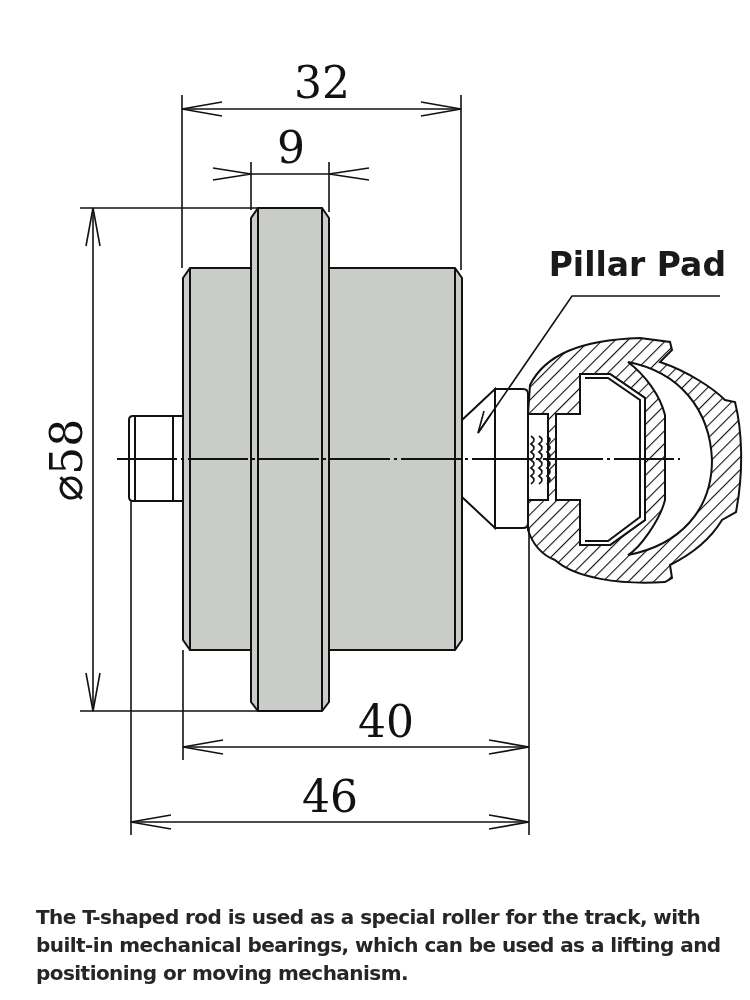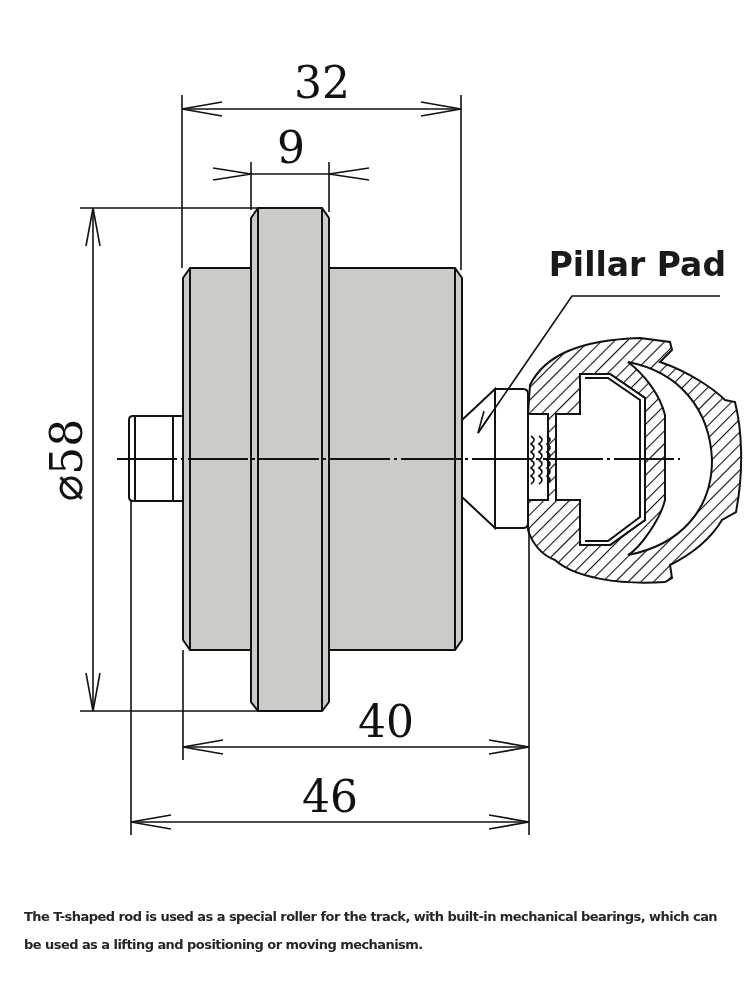--- a/index.html
+++ b/index.html
@@ -1,23 +1,23 @@
 <!DOCTYPE html>
 <html><head>
   <meta charset="utf-8">
   <style>
     html, body { margin: 0; padding: 0; background: #ffffff; }
     body { width: 750px; height: 1000px; position: relative; overflow: hidden; font-family: "DejaVu Sans", sans-serif; }
     #drawing { position: absolute; left: 0; top: 0; width: 750px; height: 880px; }
     .dim-text { font-family: "DejaVu Serif", serif; font-size: 44px; fill: #111; }
     .label-text { font-family: "DejaVu Sans", sans-serif; font-weight: bold; font-size: 33px; fill: #1a1a1a; }
     #caption {
-      position: absolute; left: 24px; top: 903px; width: 710px;
+      position: absolute; left: 36px; top: 903px; width: 710px;
       font-family: "DejaVu Sans", sans-serif; font-weight: bold;
-      font-size: 13px; line-height: 28px; color: #262626; letter-spacing: -0.55px;
+      font-size: 20px; line-height: 28px; color: #262626; letter-spacing: -0.55px;
     }
   </style>
 </head>
 <body>
 
 <svg id="drawing" viewBox="0 0 750 880" xmlns="http://www.w3.org/2000/svg">
   <defs>
     <pattern id="hatch" patternUnits="userSpaceOnUse" width="9" height="9" patternTransform="rotate(45)">
       <rect width="9" height="9" fill="#ffffff"></rect>
       <line x1="0" y1="0" x2="0" y2="9" stroke="#111" stroke-width="2.2"></line>

